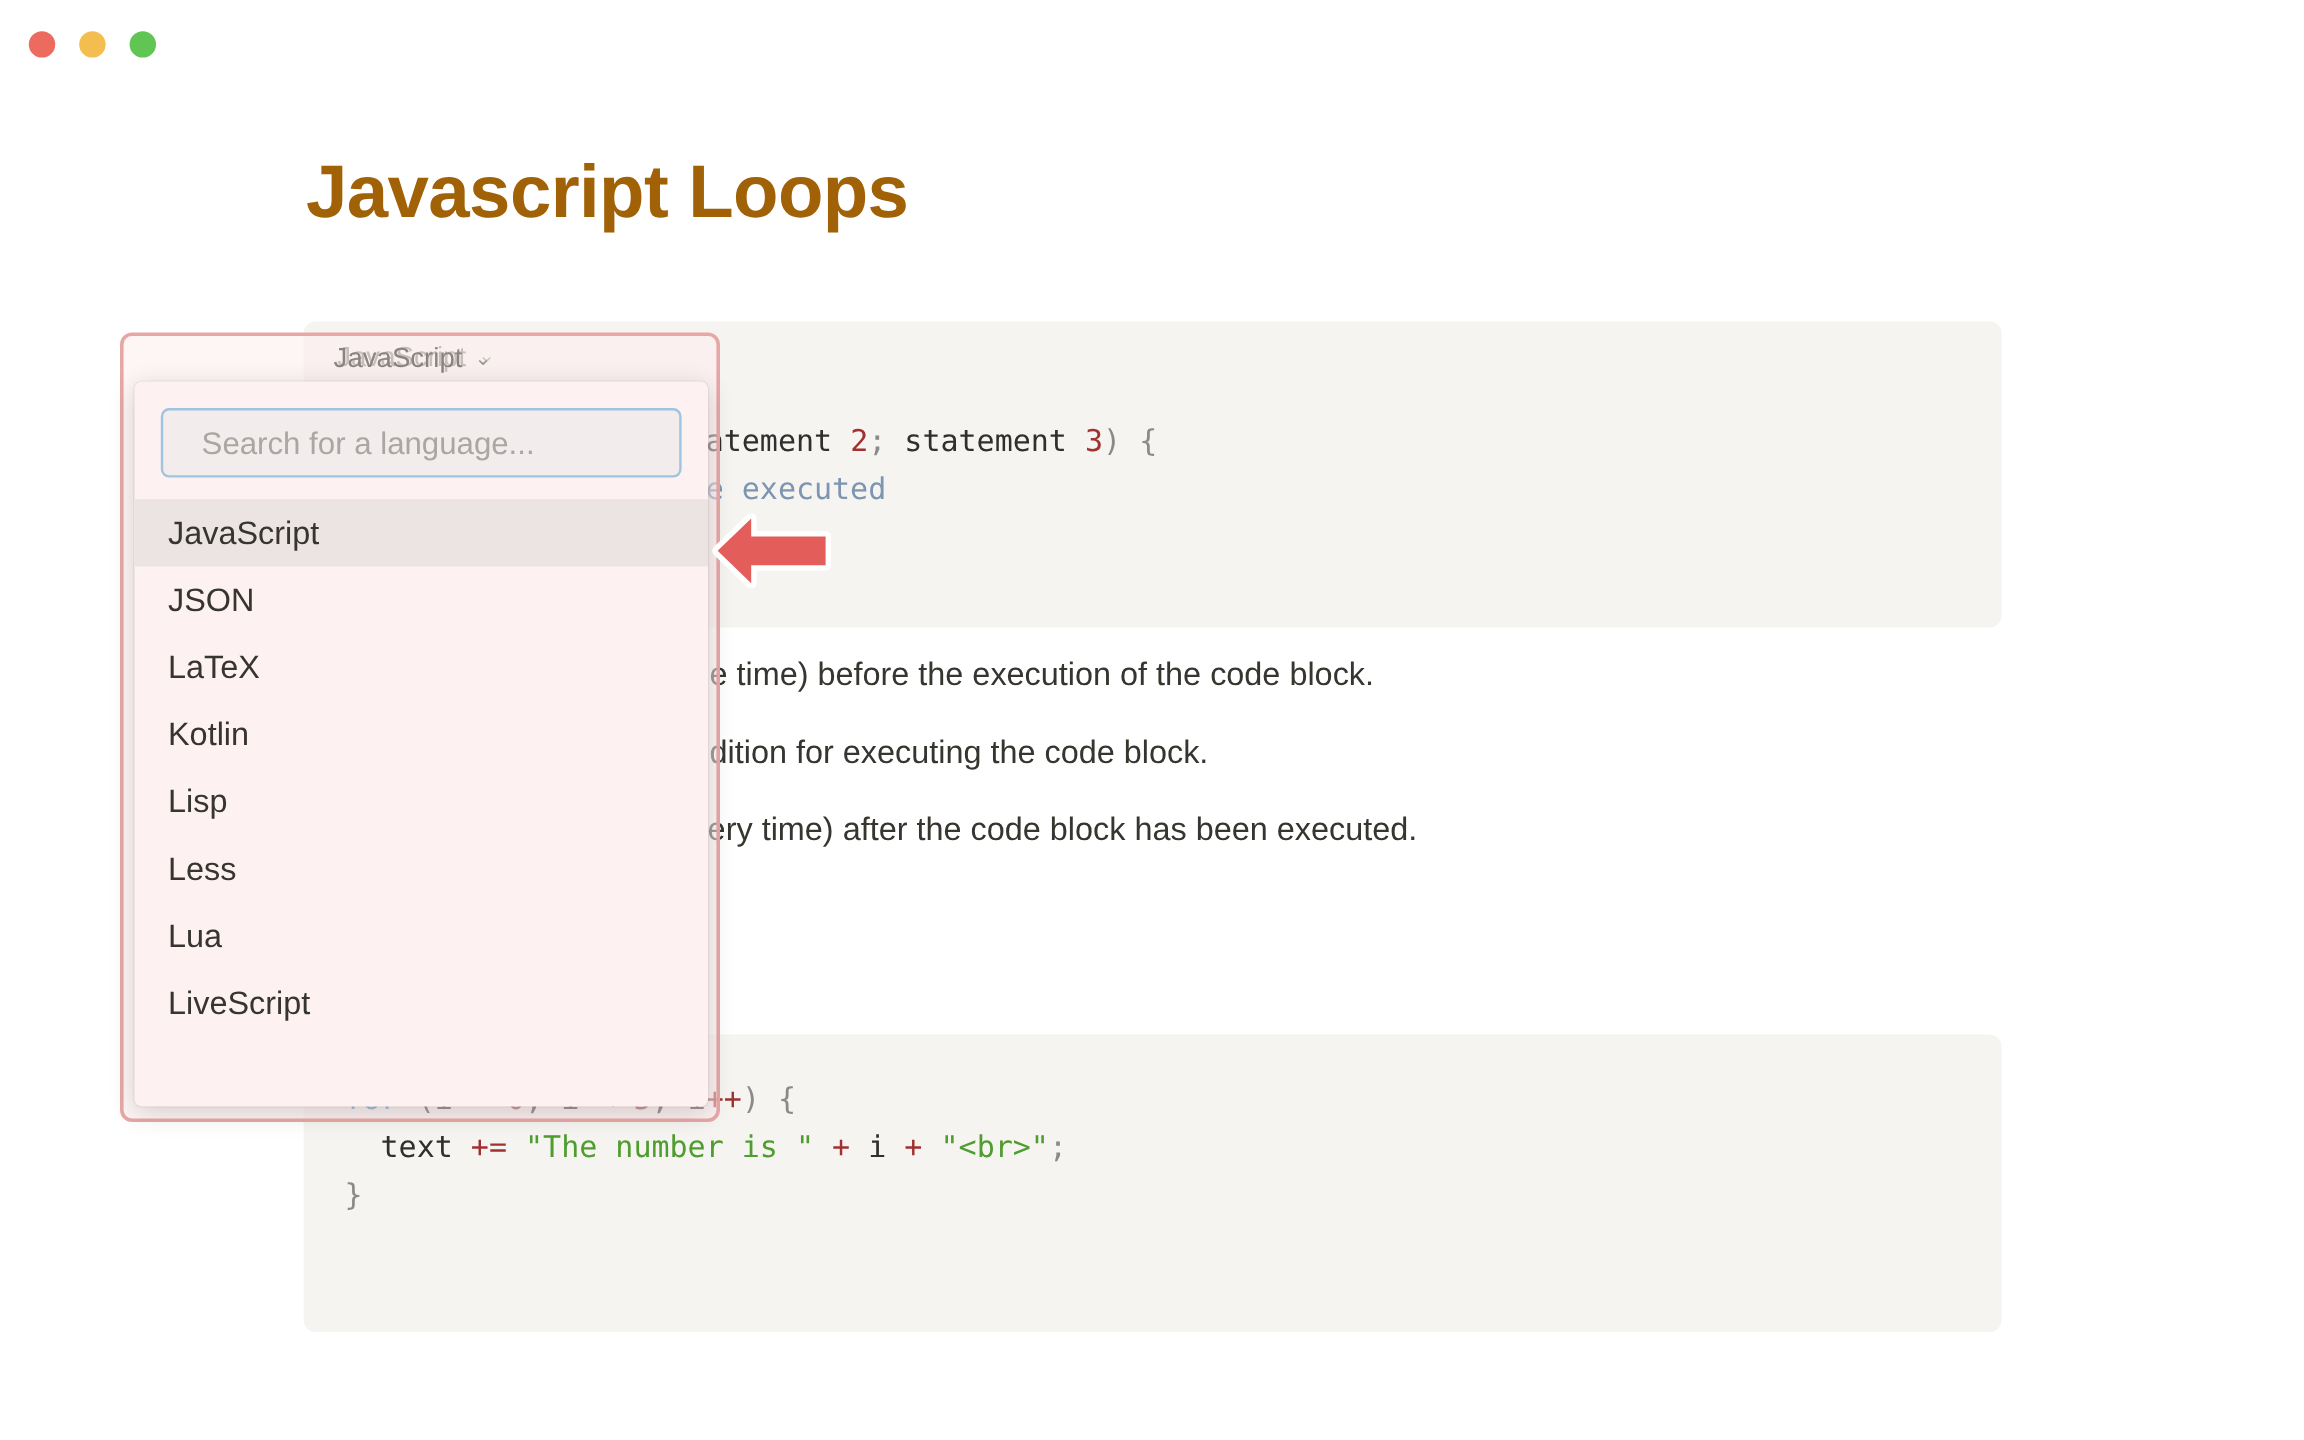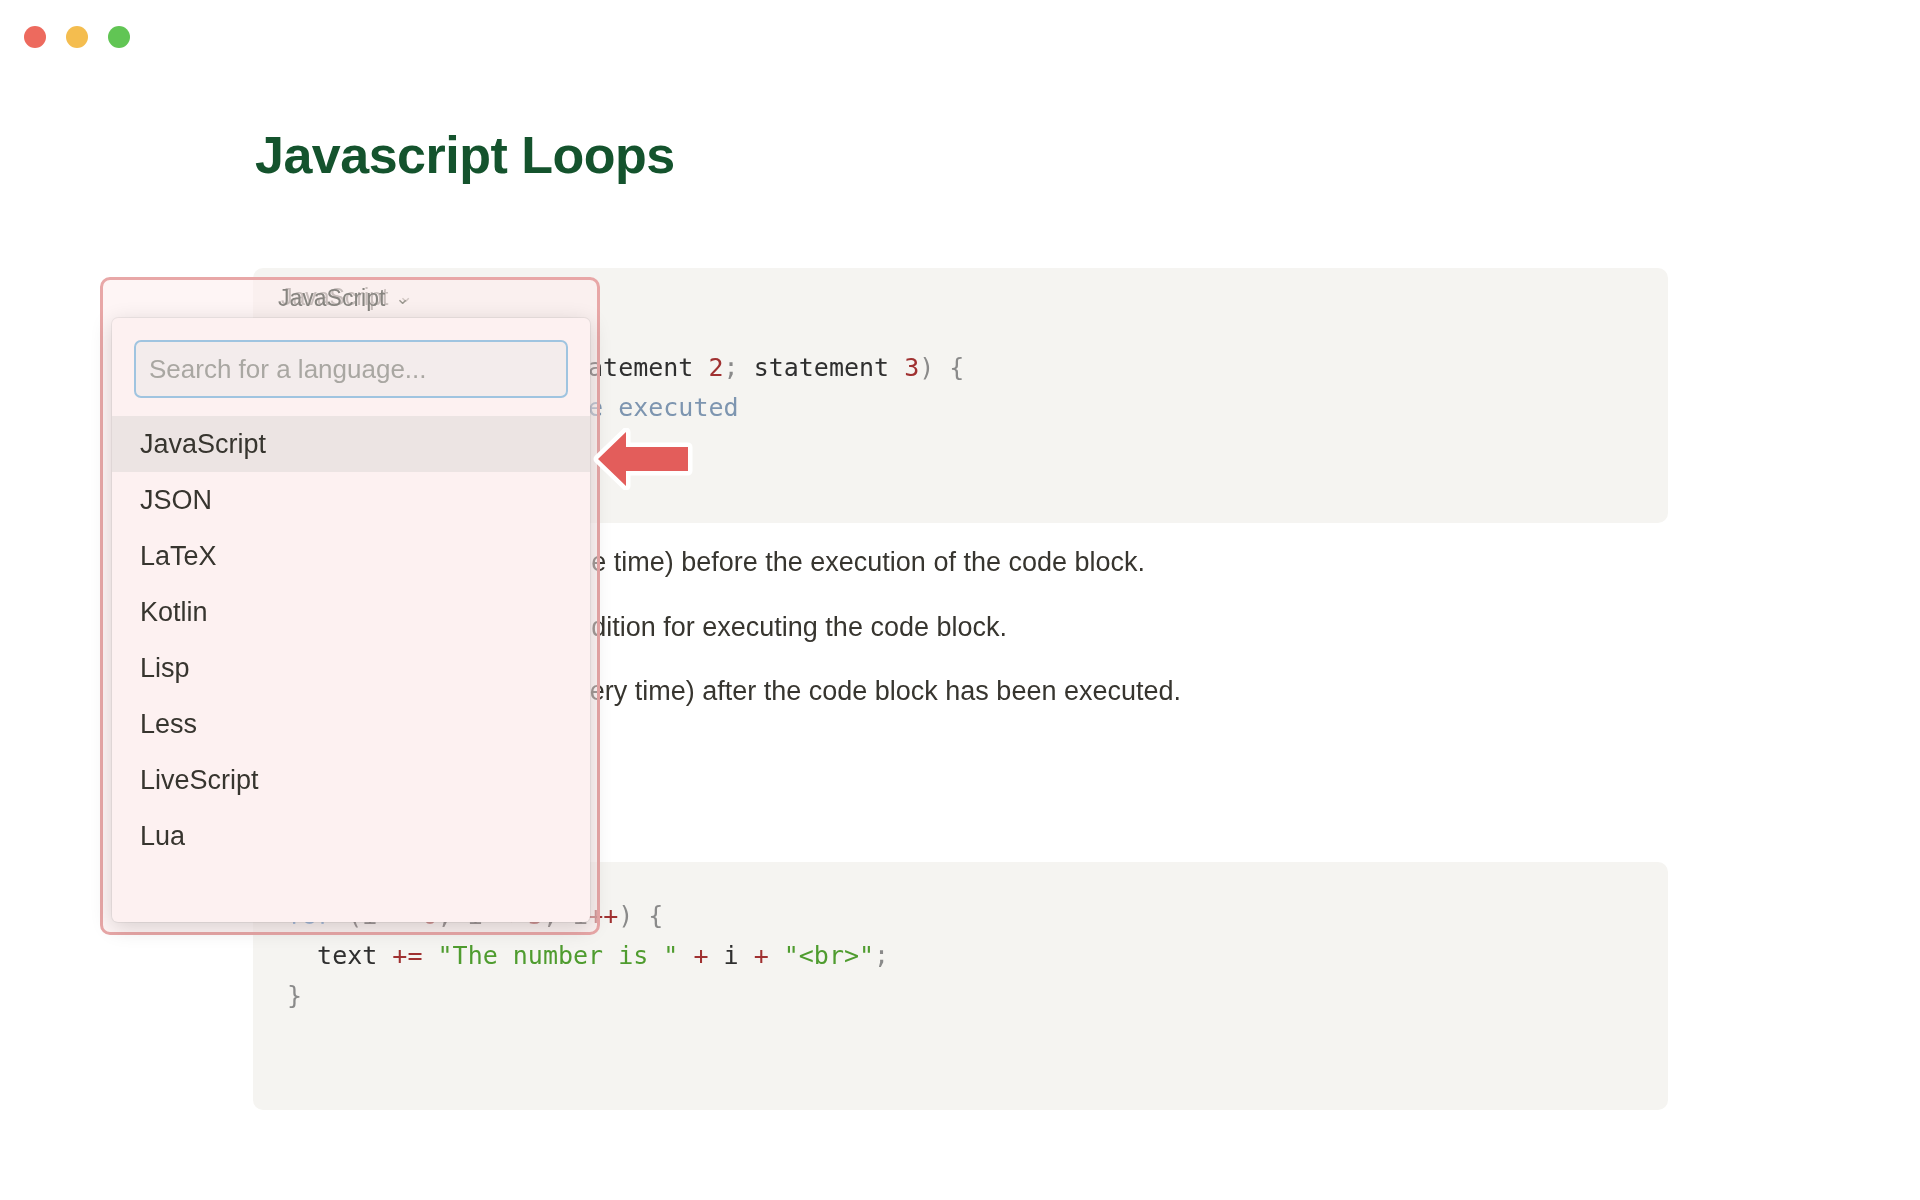--- a/index.html
+++ b/index.html
@@ -25,23 +25,23 @@
   }
   .dot { width: 22px; height: 22px; border-radius: 50%; margin-right: 20px; }
   .dot.red    { background: #ed6a5e; }
   .dot.yellow { background: #f4bd4f; }
   .dot.green  { background: #61c554; }
 
   
   .page-title {
     position: absolute;
     left: 255px; top: 125px;
-    font-size: 52px;
+    font-size: 62px;
     font-weight: bold;
-    color: #14532d;
+    color: #a16207;
     letter-spacing: -0.5px;
     white-space: nowrap;
   }
 
   
   .code-block {
     position: absolute;
     background: #f5f4f1;
     border-radius: 10px;
     font-family: "DejaVu Sans Mono", "Liberation Mono", monospace;
@@ -125,21 +125,21 @@
   }
   .dropdown-search-wrap { padding: 22px 22px 14px 22px; }
   .dropdown-search {
     width: 100%; height: 58px;
     border: 2px solid #9fc4e0;
     border-radius: 7px;
     background: #f3ecec;
     font-family: "Liberation Sans", sans-serif;
     font-size: 26px;
     color: #7f1d1d;
-    padding: 0 13px;
+    padding: 0 32px;
     outline: none;
   }
   .dropdown-search::placeholder { color: #a9a7a2; }
 
   .dropdown-list { padding-top: 4px; }
   .dropdown-item {
     height: 56px;
     display: flex; align-items: center;
     padding-left: 28px;
     font-size: 27px;
@@ -195,22 +195,22 @@
     <div class="dropdown-search-wrap">
       <input class="dropdown-search" type="text" placeholder="Search for a language..." value="" style="">
     </div>
     <div class="dropdown-list">
         <div class="dropdown-item active">JavaScript</div>
         <div class="dropdown-item">JSON</div>
         <div class="dropdown-item">LaTeX</div>
         <div class="dropdown-item">Kotlin</div>
         <div class="dropdown-item">Lisp</div>
         <div class="dropdown-item">Less</div>
+        <div class="dropdown-item">Lua</div>
         <div class="dropdown-item">LiveScript</div>
-        <div class="dropdown-item">Lua</div>
       </div>
   </div>
 
   <div class="pointer-arrow">
     <svg width="104" height="62" viewBox="0 0 104 62">
       <path d="M34 4 L6 31 L34 58 L34 43 L96 43 L96 19 L34 19 Z" fill="#e35d5b" stroke="#ffffff" stroke-width="9" stroke-linejoin="round"></path>
       <path d="M34 4 L6 31 L34 58 L34 43 L96 43 L96 19 L34 19 Z" fill="#e35d5b"></path>
     </svg>
   </div>
 

